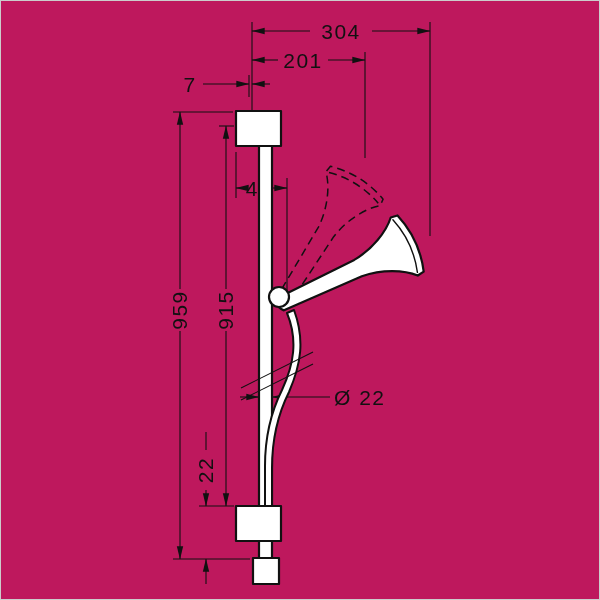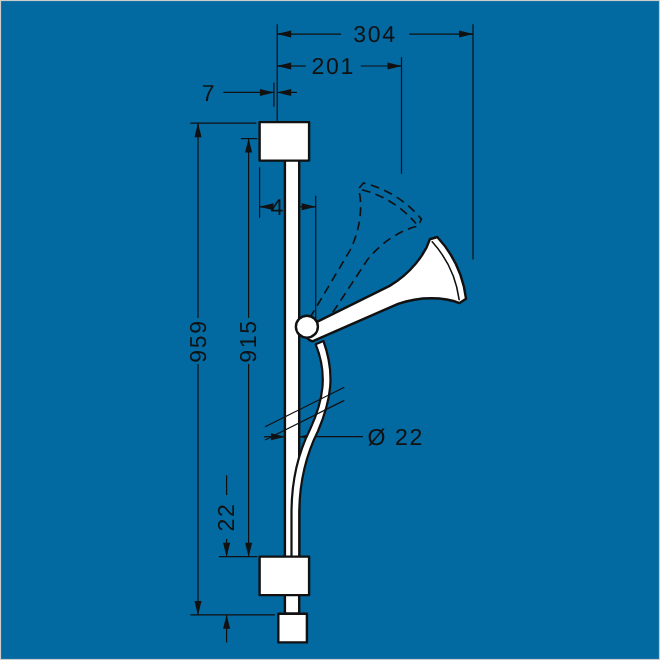--- a/index.html
+++ b/index.html
@@ -1,19 +1,19 @@
 <!DOCTYPE html>
 <html><head>
 <meta charset="utf-8">
 <style>
   html,body{margin:0;padding:0;background:#ffffff;}
   .frame{
     position:relative;
     width:600px;height:600px;
-    background:#0369a1;
+    background:#be185d;
     font-family:"Liberation Sans", sans-serif;
   }
   svg{display:block;width:600px;height:600px;}
   svg text{
     font-family:"Liberation Sans", sans-serif;
     font-size:21px;
     letter-spacing:1.5px;
     fill:#111111;
   }
   .thin{stroke:#111111;stroke-width:1.1;fill:none;}

